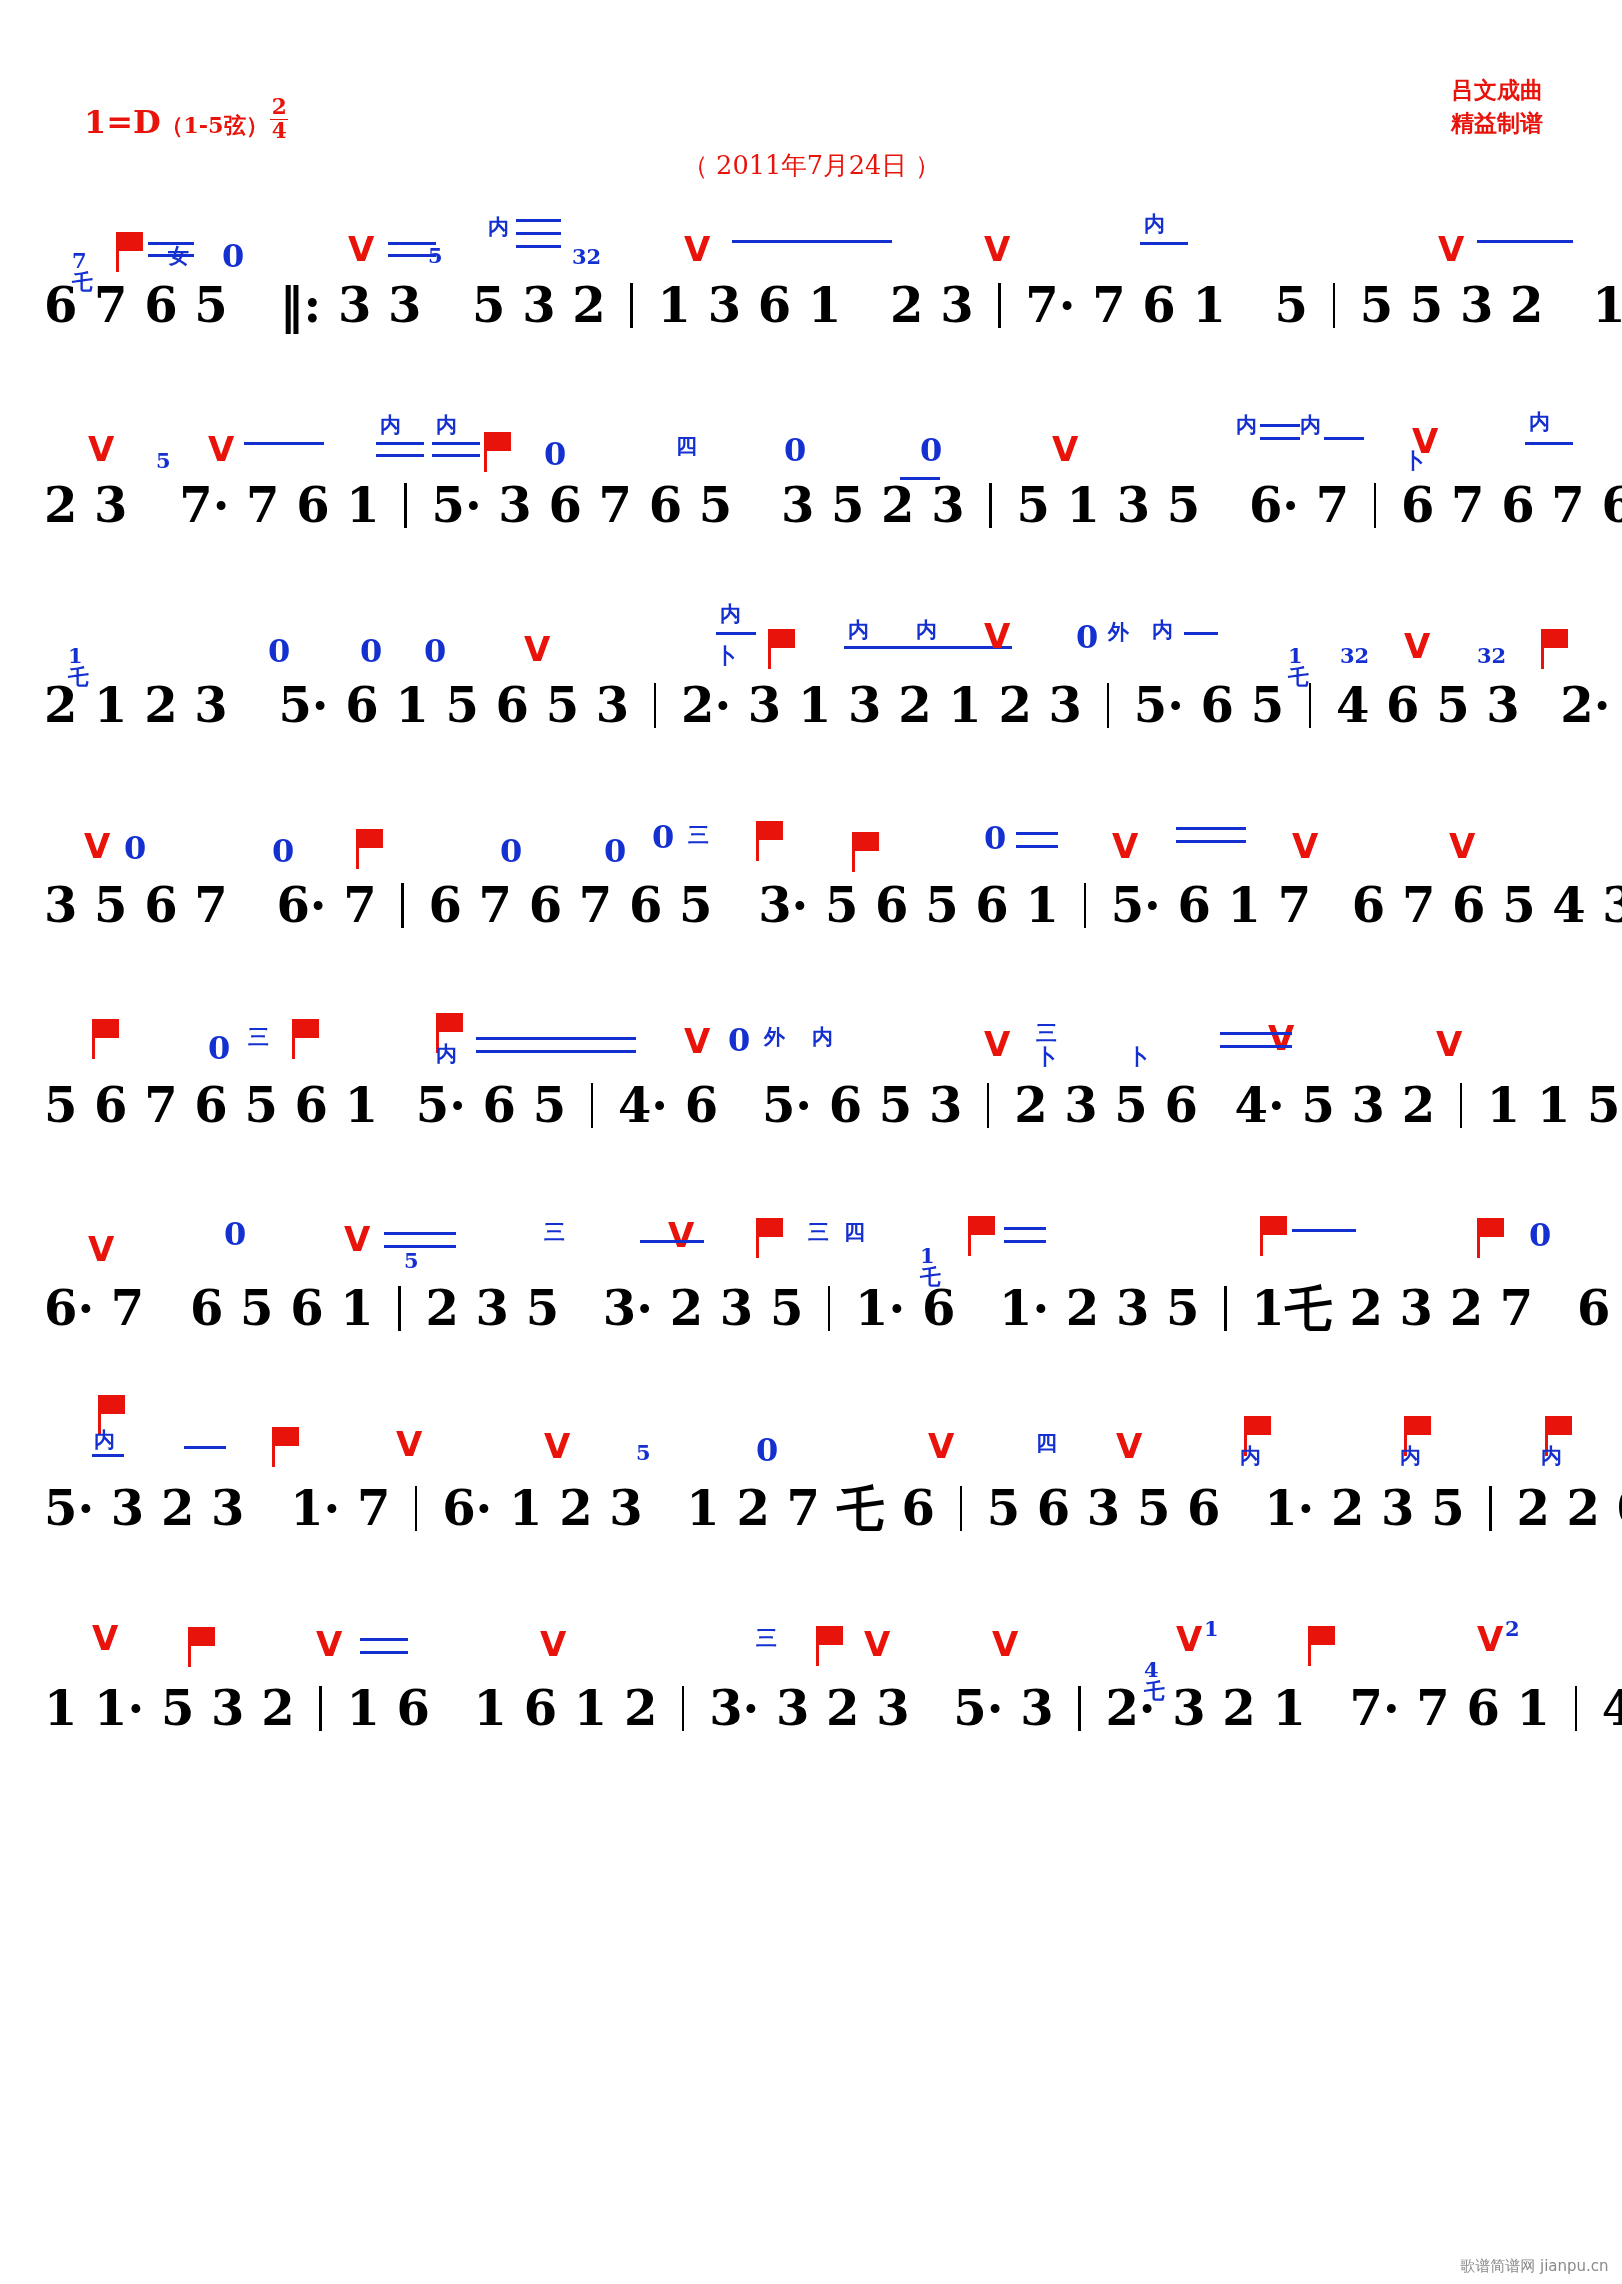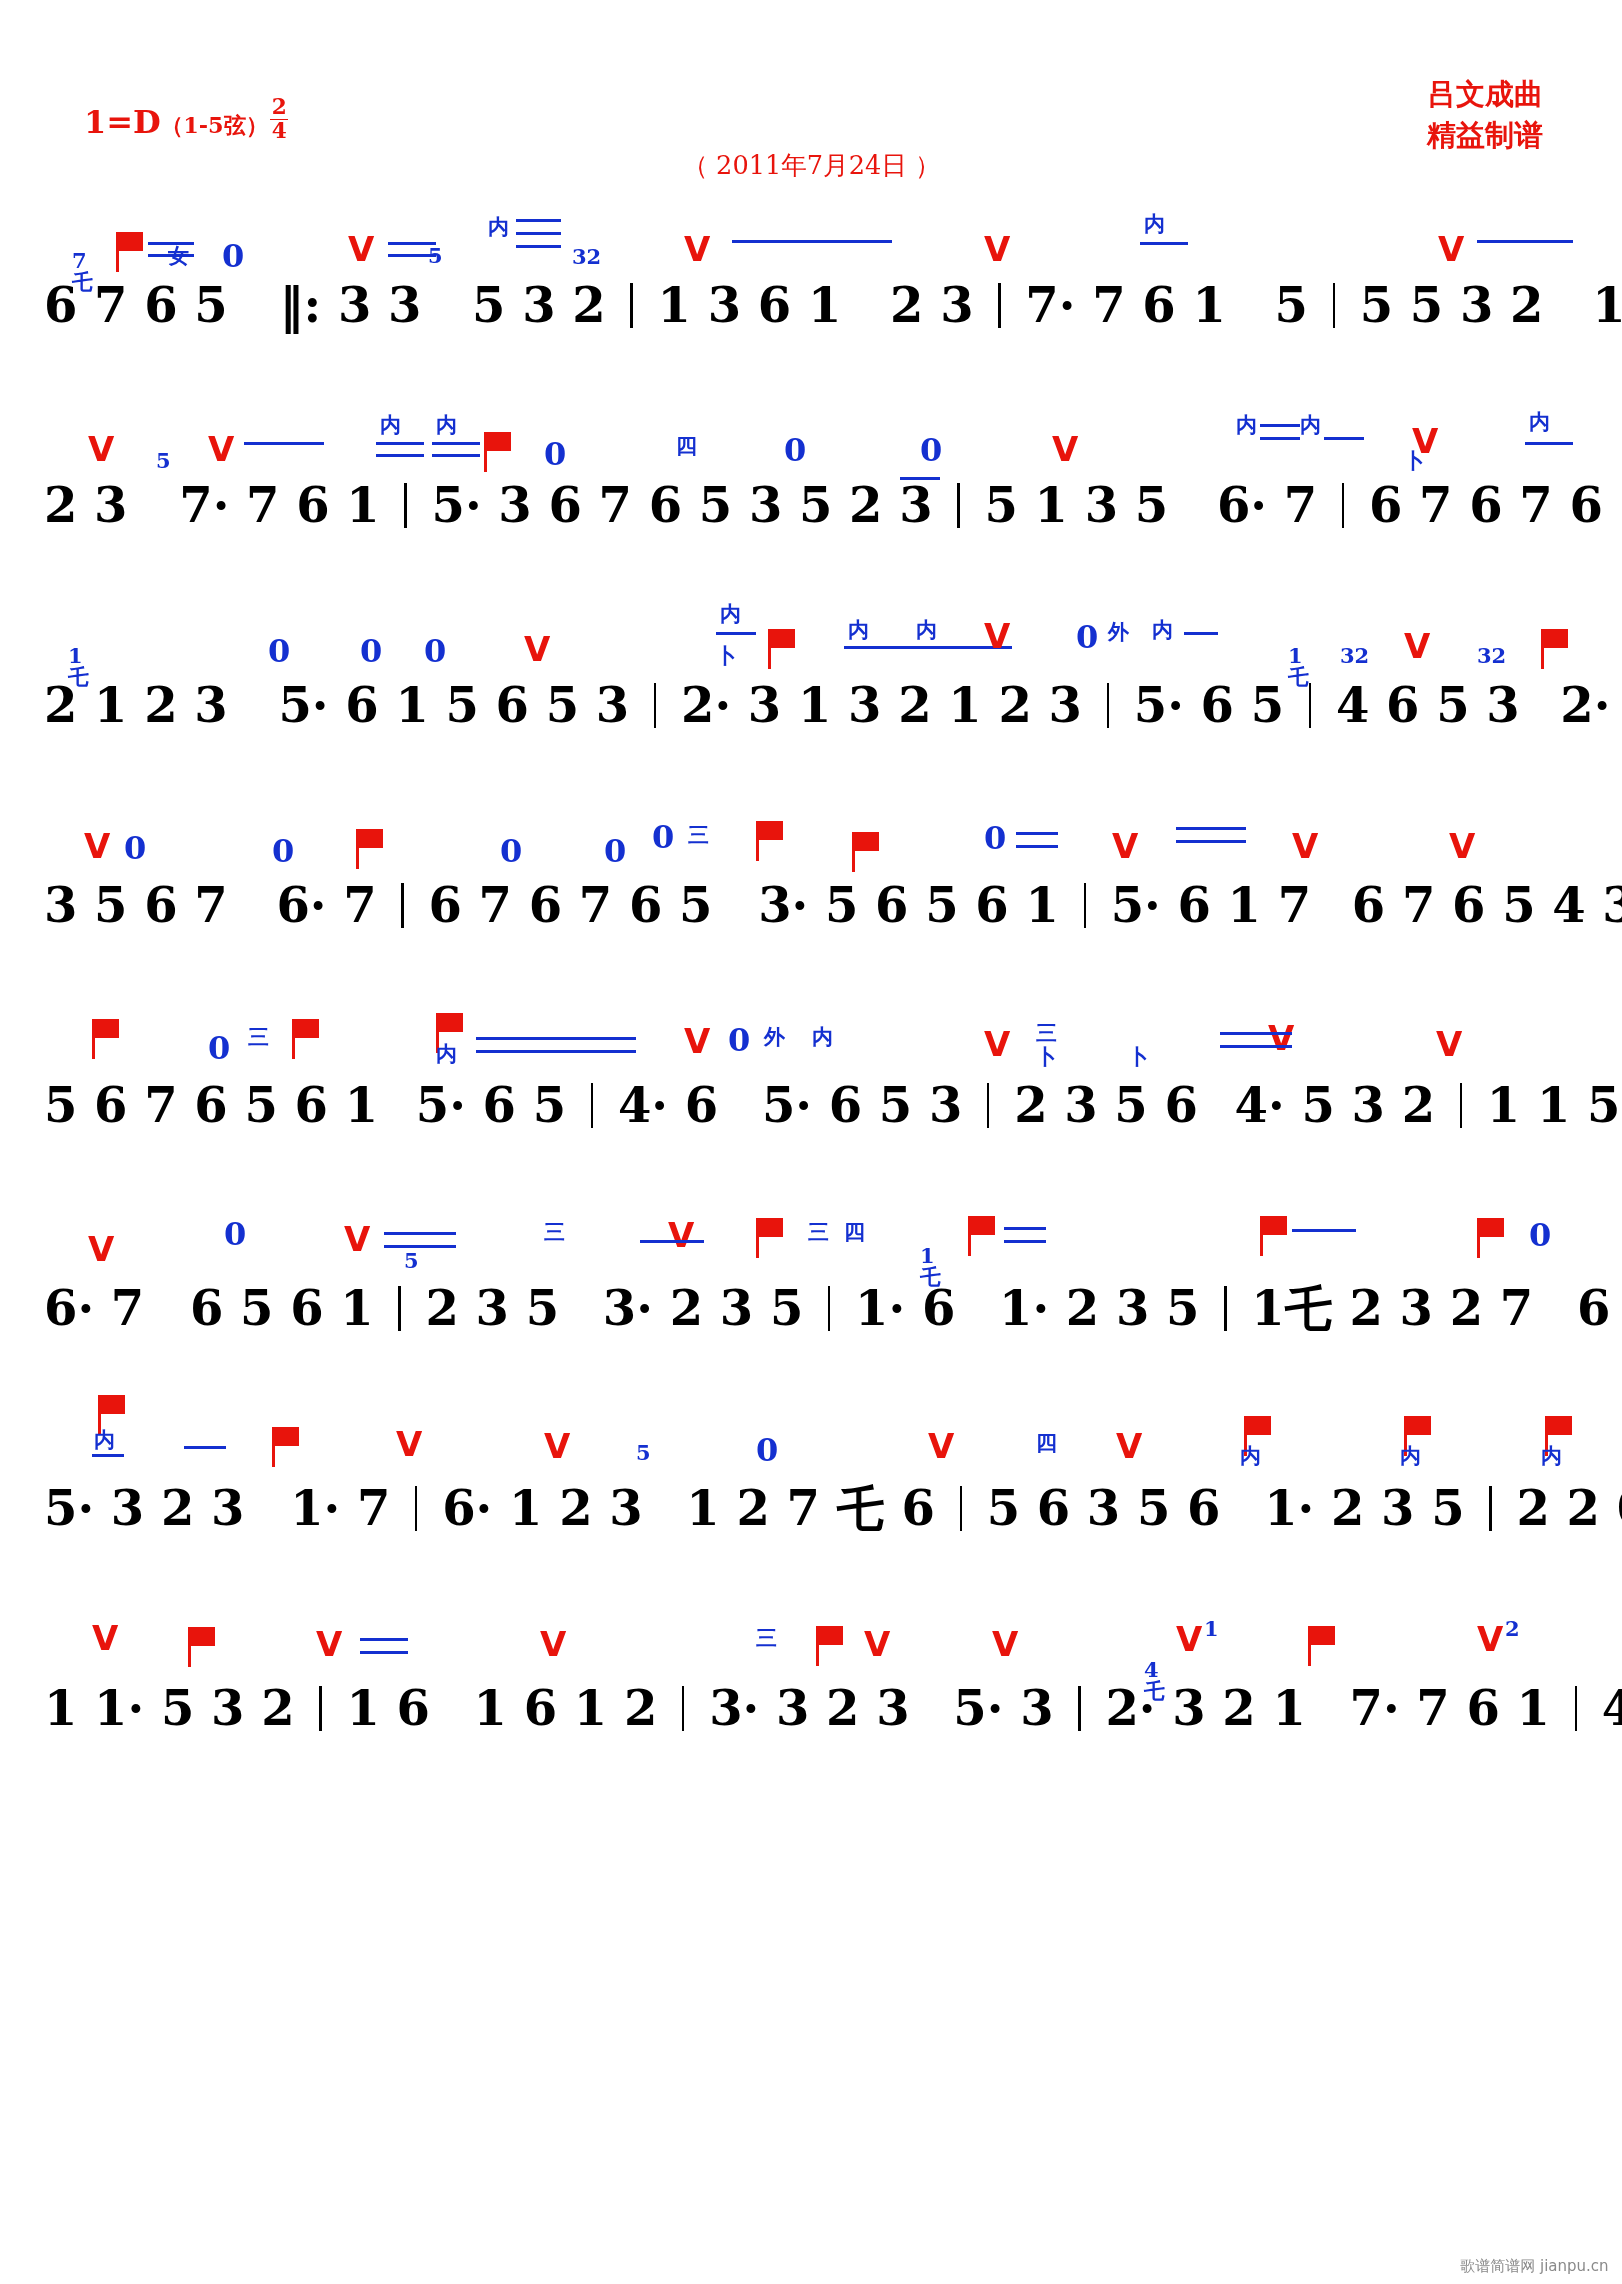--- a/index.html
+++ b/index.html
@@ -69,21 +69,21 @@
     line-height: 1.05;
     margin-left: 1.6px;
   }
   .meter .num { display: block; border-bottom: 1.6px solid #e8140c; padding: 0 1.6px; }
   .meter .den { display: block; padding: 0 1.6px; }
 
   .composer {
     position: absolute;
     right: 80px;
     top: 74px;
-    font-size: 29px;
+    font-size: 23px;
     font-weight: bold;
     color: #e8140c;
     text-align: left;
     line-height: 1.42;
     font-family: "DejaVu Serif", serif;
   }
 
   
   .score {
     position: relative;
@@ -243,21 +243,21 @@
     <span class="vee" style="left:1368px;top:24px;">V</span>
     <span class="cn" style="left:1360px;top:50px;">卜</span>
     <span class="cn" style="left:1485px;top:11.2px;">内</span>
     <span class="blueline" style="left:1481px;top:42px;width:48px;"></span>
 
     <div class="notes">
       <span class="grp">2 3</span>
       <span class="grp" style="margin-left:35px;">7· 7 6 1</span>
       <span class="bar"></span>
       <span class="grp">5· 3 6 7 6 5</span>
-      <span class="grp" style="">3 5 2 3</span>
+      <span class="grp" style="margin-left:32px;">3 5 2 3</span>
       <span class="bar"></span>
       <span class="grp">5 1 3 5</span>
       <span class="grp" style="margin-left:32px;">6· 7</span>
       <span class="bar"></span>
       <span class="grp">6 7 6 7 6 5</span>
       
       
       
       
     </div>

